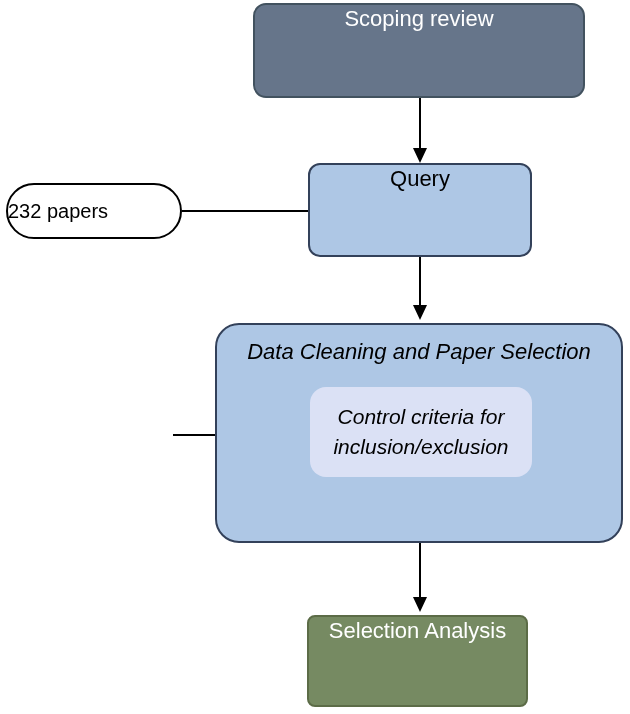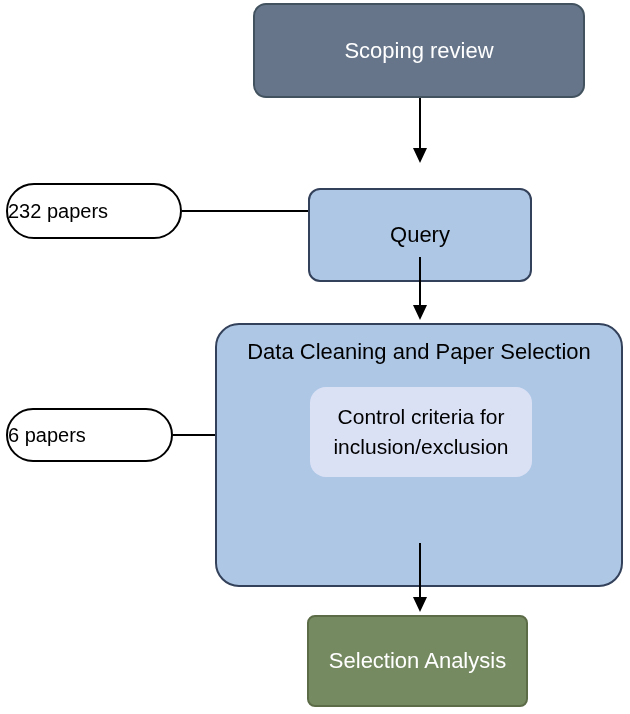--- a/index.html
+++ b/index.html
@@ -11,48 +11,48 @@
     position: relative;
     width: 630px;
     height: 714px;
     background: #ffffff;
     overflow: hidden;
   }
   .node {
     position: absolute;
     box-sizing: border-box;
     display: flex;
-    align-items: center;
+    align-items: flex-start;
     justify-content: center;
     text-align: center;
     font-size: 22px;
     line-height: 1.25;
   }
   .node-scoping {
     left: 253px; top: 3px; width: 332px; height: 95px;
     background: var(--slate-fill);
     border: 2px solid var(--slate-border);
     border-radius: 13px;
     color: var(--text-light);
   }
   .node-query {
     left: 308px; top: 163px; width: 224px; height: 94px;
     background: var(--blue-fill);
     border: 2px solid var(--blue-border);
     border-radius: 12px;
     color: var(--text-dark);
-    margin-top: 25px;
   }
   .node-bigbox {
-    left: 215px; top: 323px; width: 408px; height: 264px;
+    left: 215px; top: 323px; width: 408px; height: 220px;
     background: var(--blue-fill);
     border: 2px solid var(--blue-border);
     border-radius: 24px;
     color: var(--text-dark);
     display: block;
+    font-style: italic;
   }
   .bigbox-title {
     margin-top: 13px;
     text-align: center;
     font-size: 22px;
     color: var(--text-dark);
   }
   .node-inner {
     position: absolute;
     box-sizing: border-box;
@@ -133,23 +133,20 @@
 
   <div class="hline conn-232"></div>
 
   <div class="node node-query">
     <span>Query</span>
   </div>
 
   <div class="vline vline-2"></div>
   <div class="arrowhead head-2"></div>
 
-  <div class="pill pill-6">
-    <span>6 papers</span>
-  </div>
 
   <div class="hline conn-6"></div>
 
   <div class="node node-bigbox">
     <div class="bigbox-title">Data Cleaning and Paper Selection</div>
     <div class="node-inner">
       <span>Control criteria for inclusion/exclusion</span>
     </div>
   </div>
 

